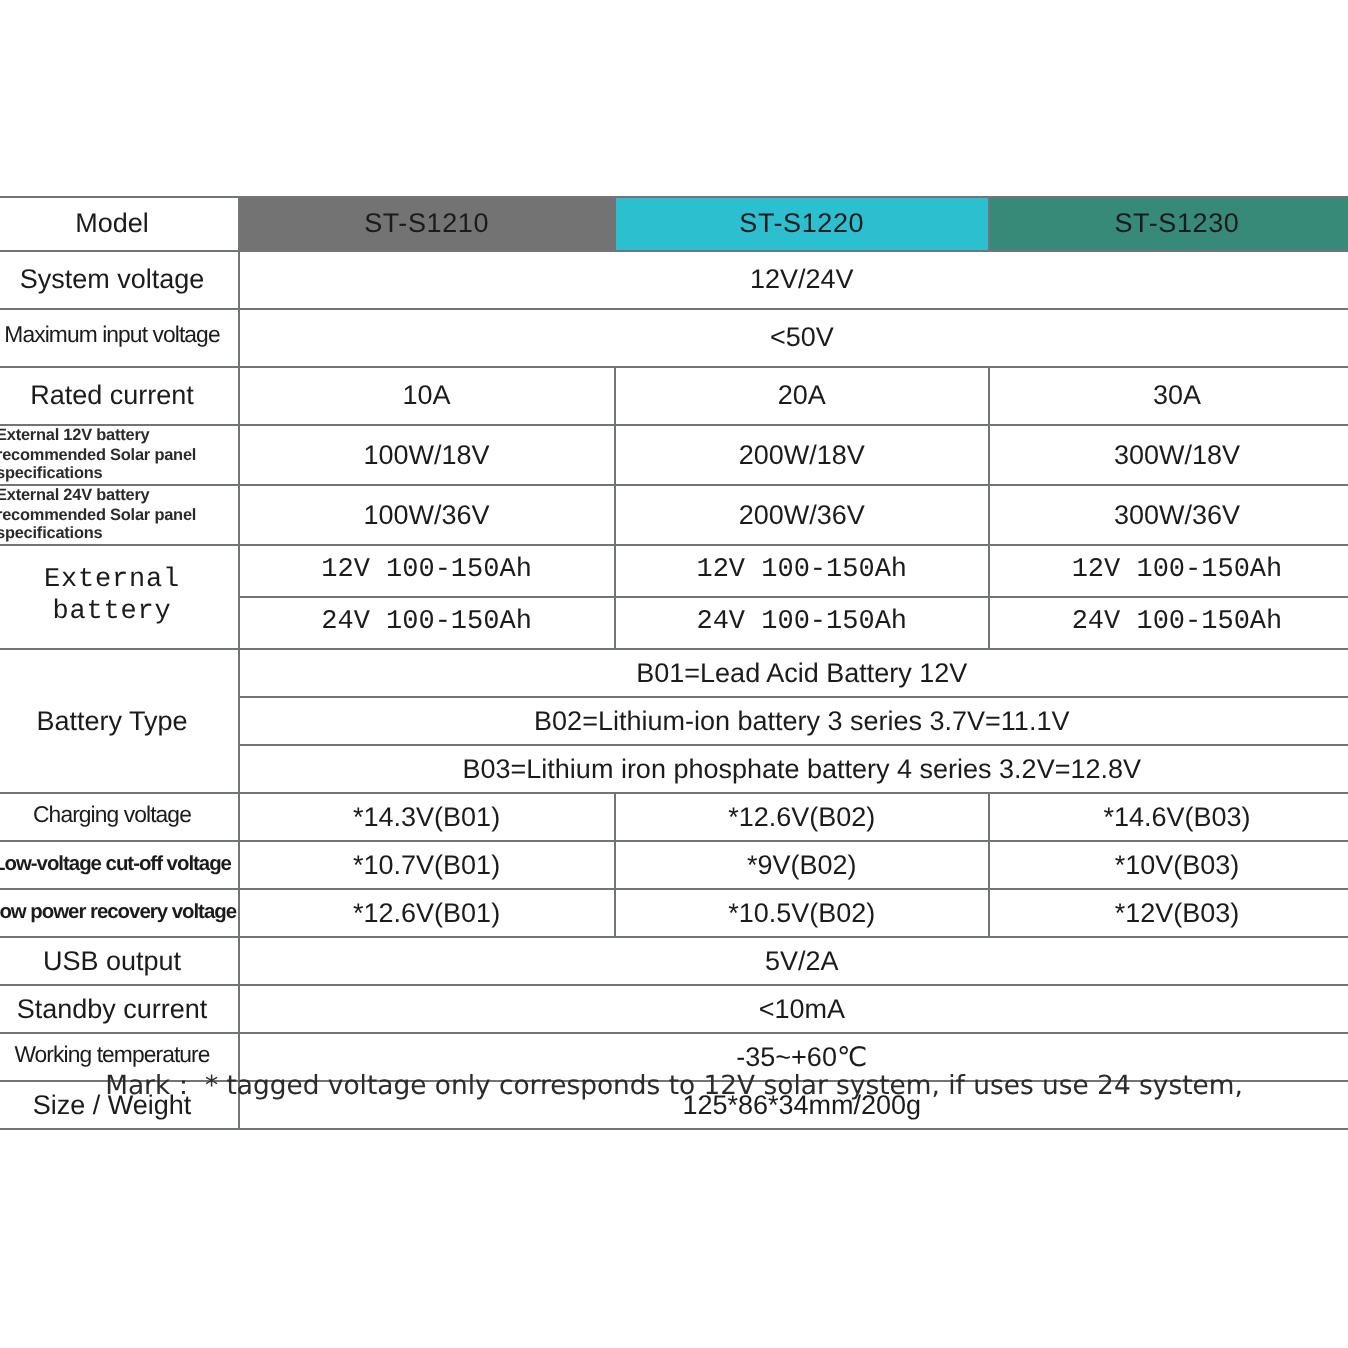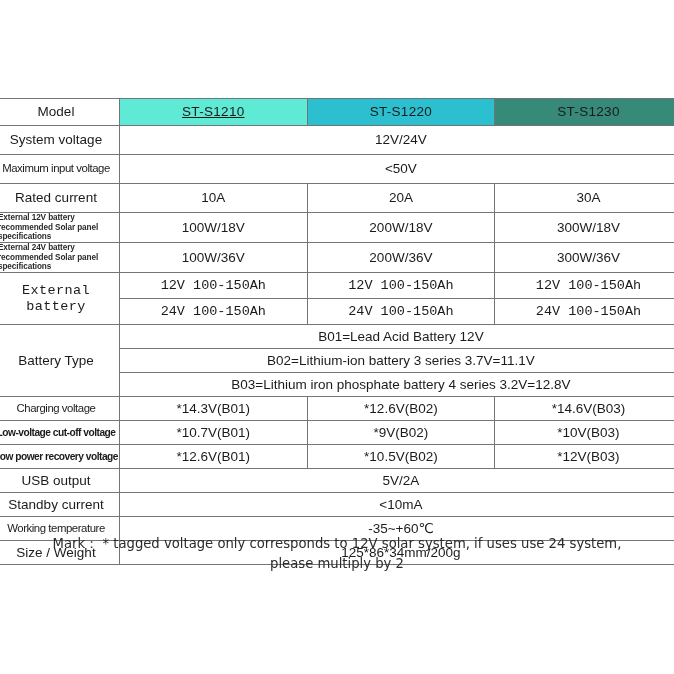--- a/index.html
+++ b/index.html
@@ -132,21 +132,21 @@
     <colgroup>
       <col class="c-label">
       <col class="c-data">
       <col class="c-data">
       <col class="c-data">
     </colgroup>
     <tbody>
 
       <tr class="model-row">
         <td class="label model-label">Model</td>
-        <td class="model-cell" id="model-0" style="background: #5eead4; text-decoration: underline;">ST-S1210</td>
+        <td class="model-cell" id="model-0" style="background: #737373;">ST-S1210</td>
         <td class="model-cell" id="model-1" style="background: rgb(44, 191, 207);">ST-S1220</td>
         <td class="model-cell" id="model-2" style="background: rgb(54, 138, 119);">ST-S1230</td>
       </tr>
 
       <tr class="r-h30">
         <td class="label">System voltage</td>
         <td class="val" colspan="3">12V/24V</td>
       </tr>
 
       <tr class="r-h30">
@@ -239,14 +239,13 @@
         <td class="label">Size / Weight</td>
         <td class="val" colspan="3">125*86*34mm/200g</td>
       </tr>
 
     </tbody>
   </table>
 </div>
 
 <div id="footnote">
   <span class="ln1">Mark：  * tagged voltage only corresponds to 12V solar system, if uses  use 24 system,</span>
-  <span class="ln2">please multiply by 2</span>
 </div>
 
 </body></html>

